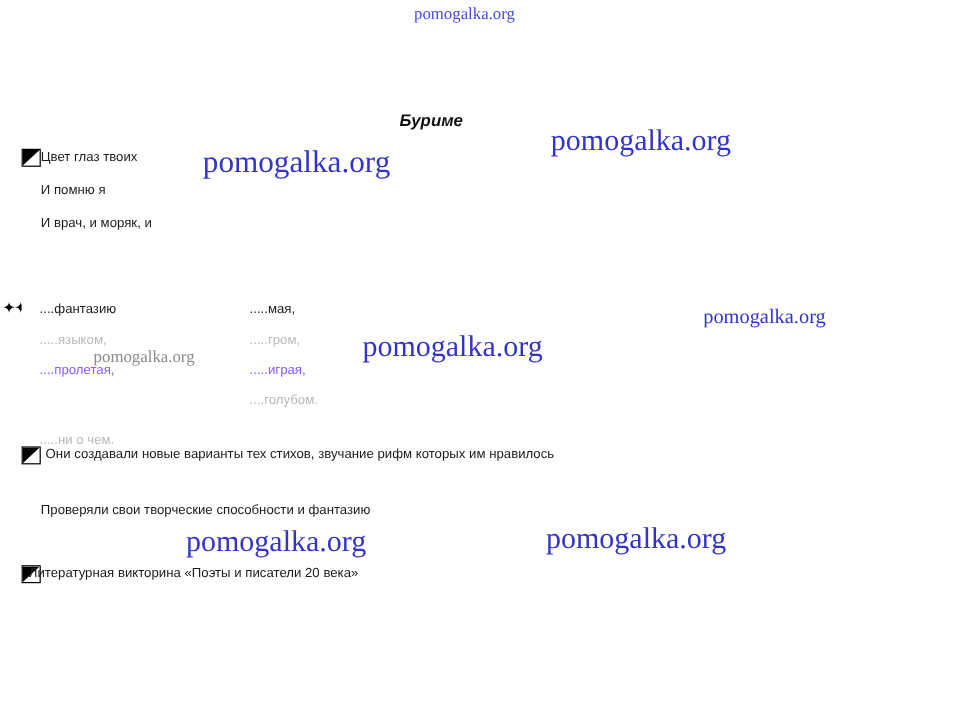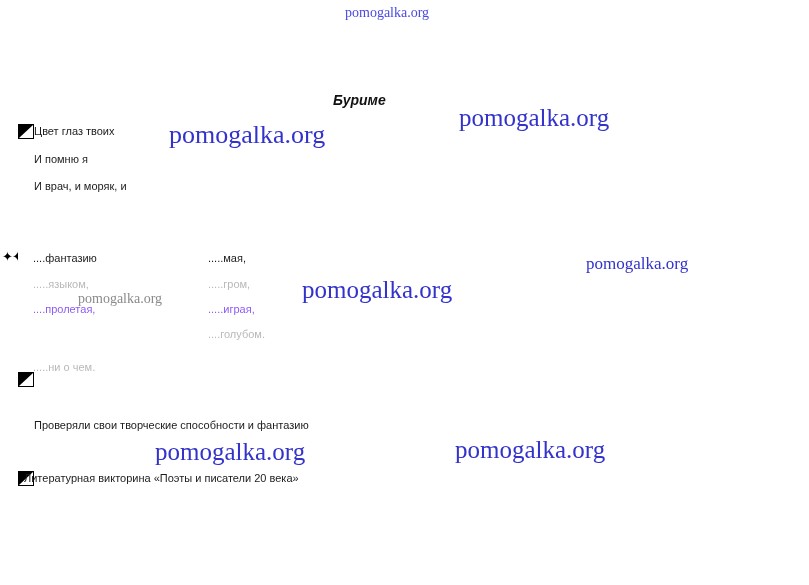--- a/index.html
+++ b/index.html
@@ -162,20 +162,21 @@
   <div class="line dots-col-b faded2" style="top:303px;">.....играя,</div>
 
   <div class="line dots-col-a faded" style="top:328px;margin-top:33px;">.....ни о чем.</div>
   <div class="line dots-col-b faded" style="top:328px;">....голубом.</div>
 
   <div class="wm wm-grey-1">pomogalka.org</div>
   <div class="wm wm-blue-3">pomogalka.org</div>
   <div class="wm wm-blue-4">pomogalka.org</div>
 
   <div class="bullet" style="left:18px; top:372px;"></div>
+  <div class="line" style="left:38px; top:373px;">Они создавали новые варианты тех стихов, звучание рифм которых им нравилось</div>
 
   <div class="line" style="left:34px; top:419px;">Проверяли свои творческие способности и фантазию</div>
 
   <div class="wm wm-blue-5">pomogalka.org</div>
   <div class="wm wm-blue-6">pomogalka.org</div>
 
   <div class="bullet" style="left:18px; top:471px;"></div>
   <div class="line" style="left:24px; top:472px;">Литературная викторина «Поэты и писатели 20 века»</div>
 
 </div>

